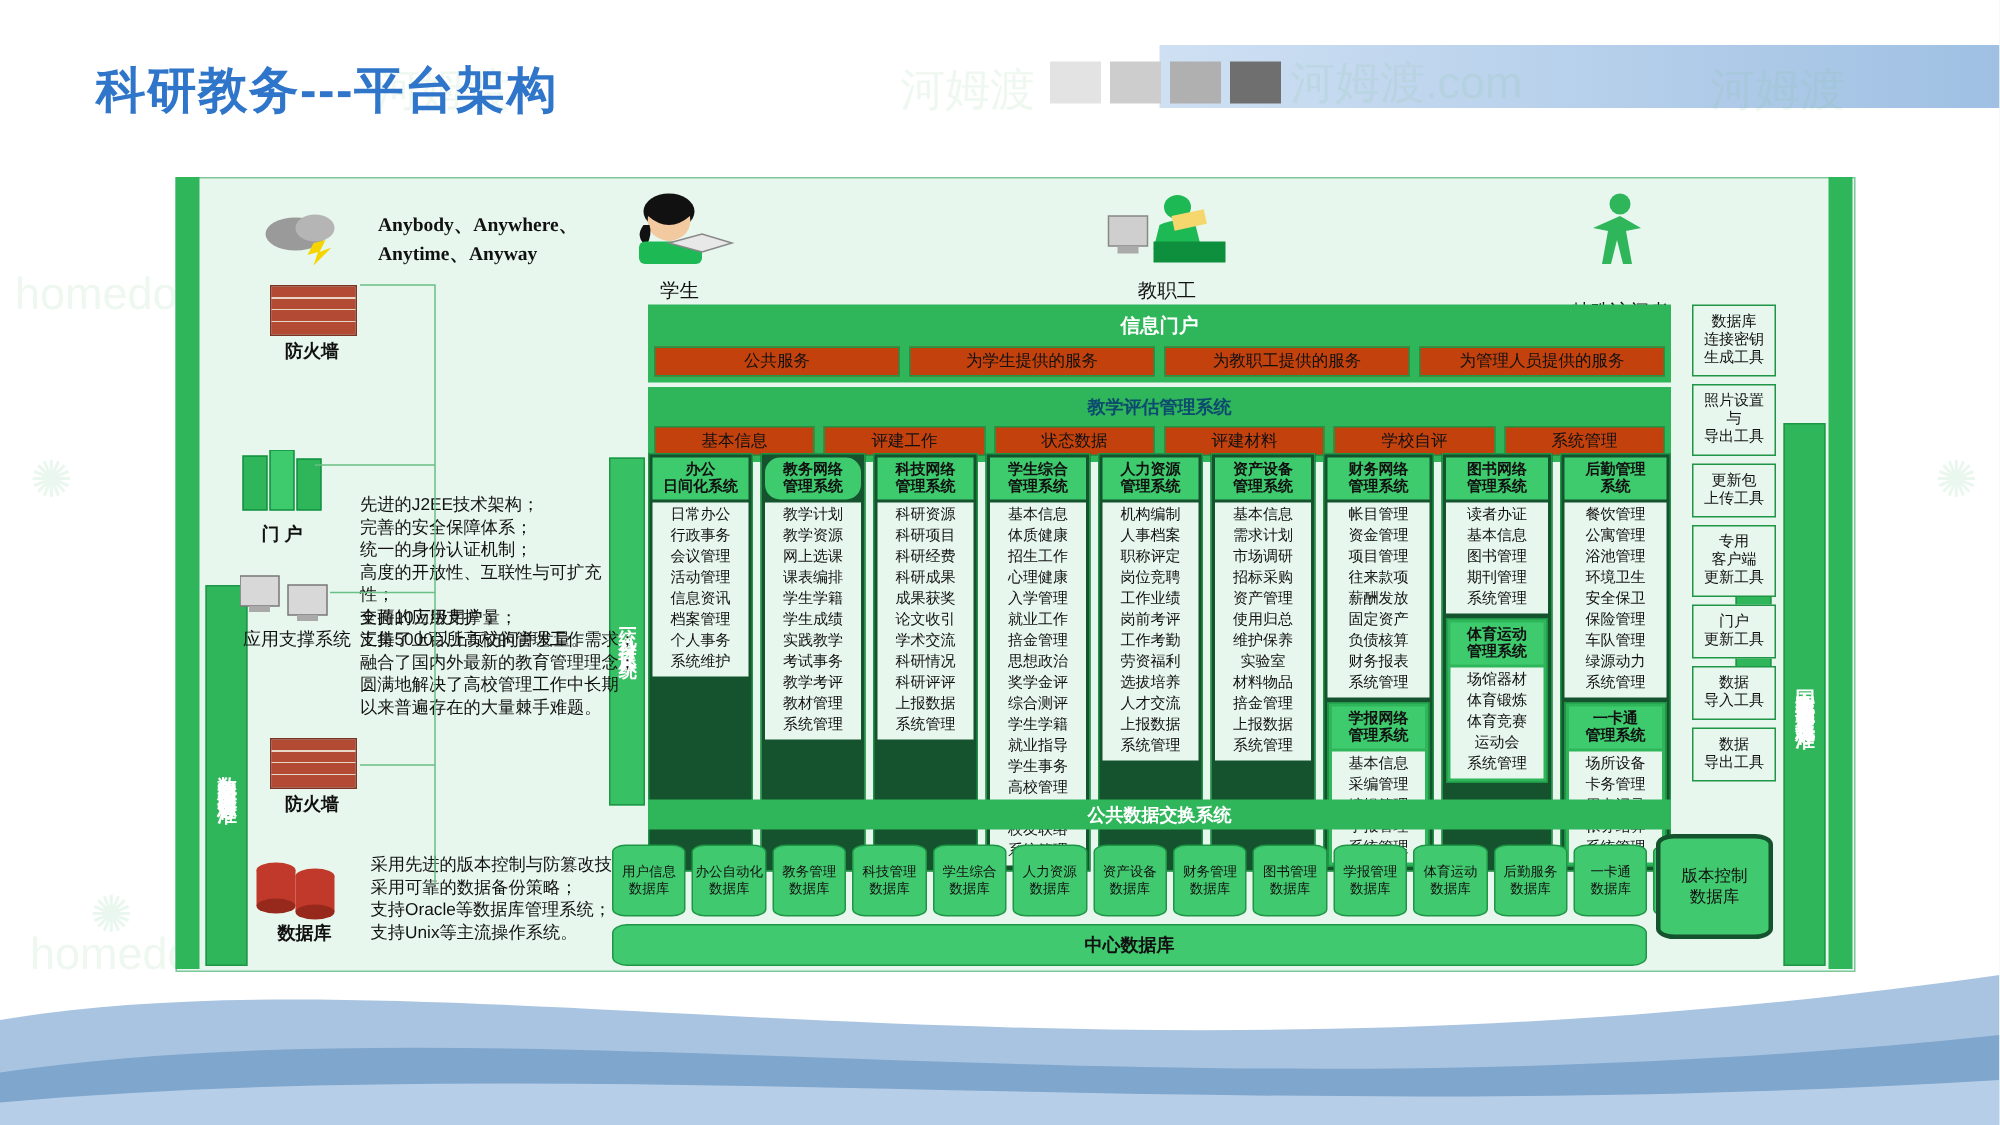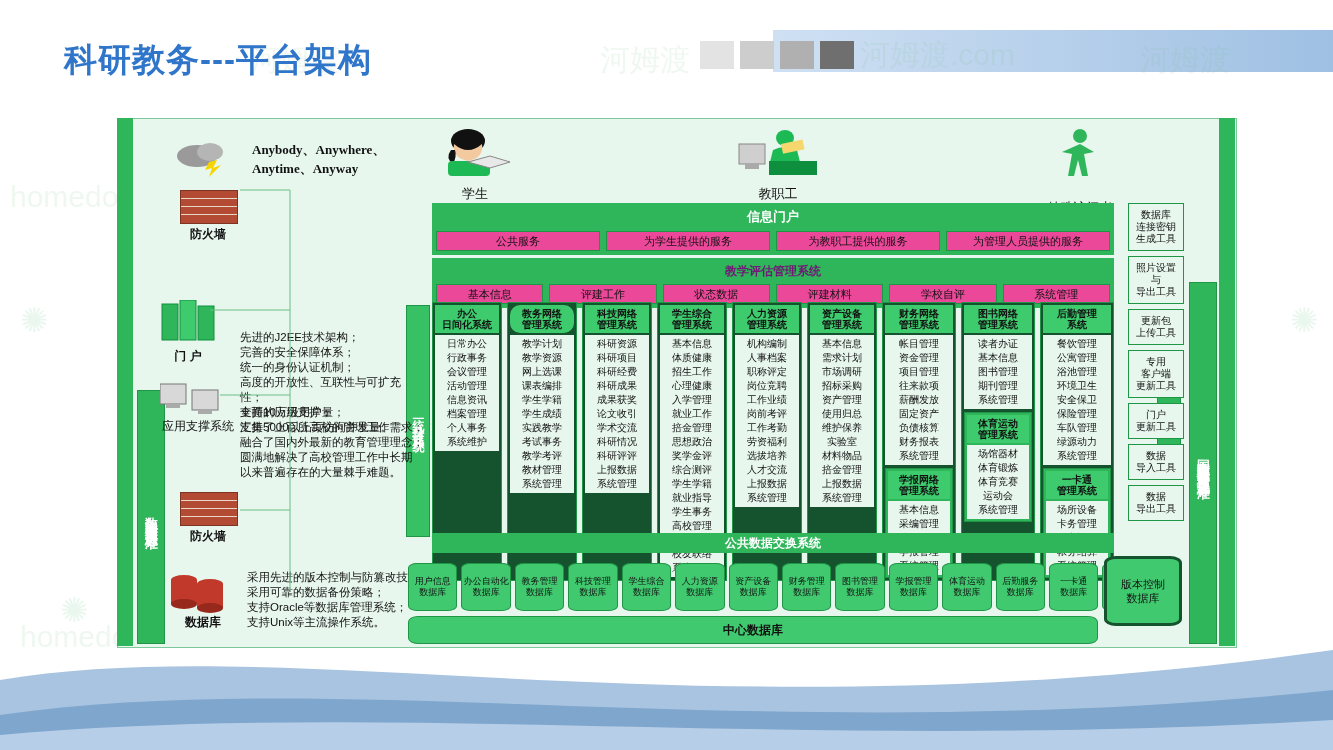--- a/index.html
+++ b/index.html
@@ -27,23 +27,23 @@
              letter-spacing:2px;display:flex;align-items:center;justify-content:center;border:1px solid #1f9546;}
   .left-std{left:137px;top:390px;width:26px;height:252px;}
   .right-std{left:1189px;top:282px;width:26px;height:360px;}
   .auth-col{left:406px;top:305px;width:22px;height:230px;background:#37c064;font-size:12px;letter-spacing:3px;}
   
   .role{position:absolute;text-align:center;font-size:13px;color:#111;}
   
   .portal{position:absolute;left:432px;top:203px;width:682px;background:#2fb65a;padding:4px;box-sizing:border-box;}
   .portal-title{height:20px;line-height:20px;text-align:center;color:#fff;font-size:13px;font-weight:bold;}
   .portal-row{display:flex;gap:6px;margin-top:4px;}
-  .portal-cell{flex:1;background:#ec4899;border:1px solid #1f9546;text-align:center;font-size:11px;line-height:18px;height:18px;color:#111;}
+  .portal-cell{flex:1;background:#c2410c;border:1px solid #1f9546;text-align:center;font-size:11px;line-height:18px;height:18px;color:#111;}
   .eval{position:absolute;left:432px;top:258px;width:682px;background:#2fb65a;padding:4px;box-sizing:border-box;}
-  .eval-title{height:18px;line-height:18px;text-align:center;color:#701a75;font-size:12px;font-weight:bold;}
+  .eval-title{height:18px;line-height:18px;text-align:center;color:#0c4a6e;font-size:12px;font-weight:bold;}
   
   .modules{position:absolute;left:432px;top:302px;width:682px;display:flex;gap:5px;}
   .mod{flex:1;background:#14532d;border:1px solid #1f9546;padding:2px;box-sizing:border-box;}
   .mod-head{background:#3ecb6e;color:#111;font-size:10px;line-height:11px;text-align:center;padding:3px 0;font-weight:bold;}
   .mod-body{background:#e8f7ee;margin-top:2px;padding:2px 11px;}
   .mod-item{font-size:10px;line-height:14px;text-align:center;color:#111;white-space:nowrap;}
   .mod-sub{background:#2fb65a;border:1px solid #1f9546;padding:2px;box-sizing:border-box;margin-top:3px;}
   
   .tools{position:absolute;left:1128px;top:203px;width:56px;}
   .tool{background:#e8f7ee;border:1px solid #1f9546;font-size:10px;line-height:12px;text-align:center;color:#111;padding:5px 2px;margin-bottom:5px;}
@@ -109,21 +109,21 @@
 <div class="green-bar rightbar"></div>
 
 <div class="sidepanel left-std">数字校园通用信息标准</div>
 <div class="sidepanel right-std">国家教育部教育管理信息化标准</div>
 <div class="sidepanel auth-col">统一身份认证系统</div>
 <div class="tool-side">运行维护工具</div>
 
 <div class="anybody" style="white-space:pre-line;">Anybody、Anywhere、
 Anytime、Anyway</div>
 
-<div class="role" style="left:430px;top:128px;width:90px;">
+<div class="role" style="left:408px;top:128px;width:90px;">
   <svg width="74" height="52" viewBox="0 0 74 52">
     <ellipse cx="30" cy="13" rx="17" ry="12" fill="#111"></ellipse>
     <path d="M16 16 q14 12 28 0 q2 14 -14 17 q-16 -3 -14 -17Z" fill="#f3c9a0"></path>
     <path d="M13 22 q-6 8 2 14 q4 -8 2 -14Z" fill="#111"></path>
     <rect x="10" y="33" width="42" height="15" rx="4" fill="#1db954"></rect>
     <path d="M30 34 l22 -6 l20 6 l-20 6Z" fill="#e8e8e8" stroke="#888"></path>
   </svg>
   <div style="margin-top:2px;">学生</div>
 </div>
 

